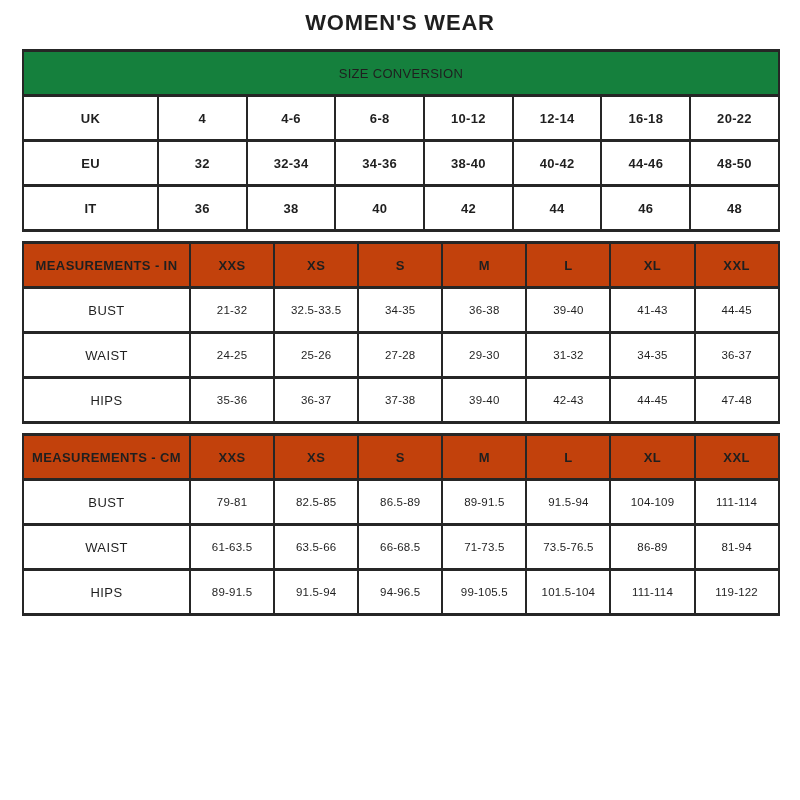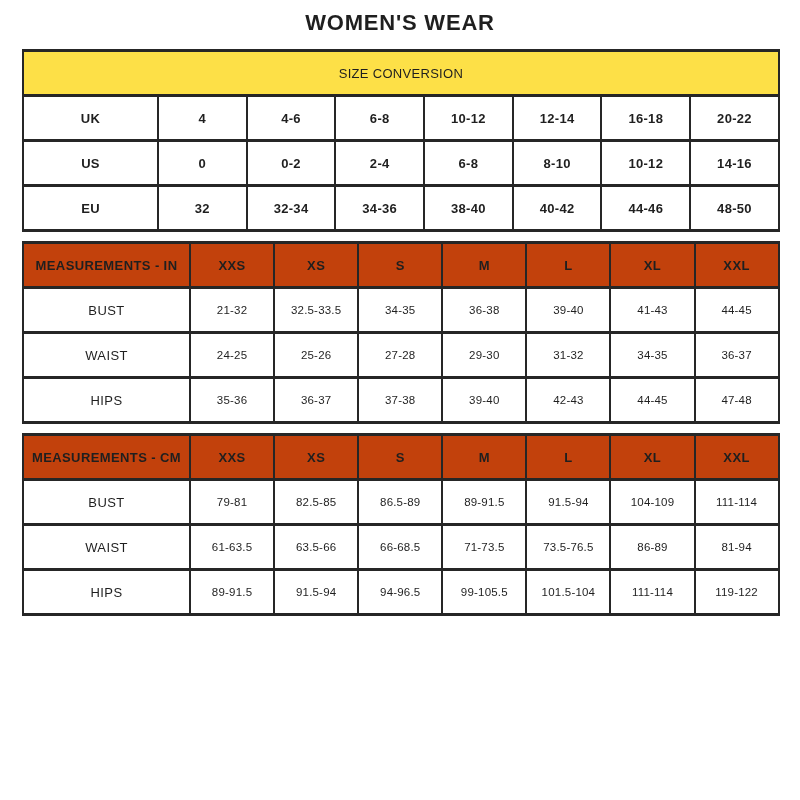--- a/index.html
+++ b/index.html
@@ -29,21 +29,21 @@
   table, th, td {
     border: 2px solid #262626;
   }
   th, td {
     border-top-width: 3px;
     border-bottom-width: 3px;
     text-align: center;
     vertical-align: middle;
   }
   .section-title-cell {
-    background: #fde047;
+    background: #15803d;
     height: 43px;
     font-size: 14px;
     font-weight: 700;
     letter-spacing: 0.6px;
   }
   .t1 td, .t1 th { height: 45px; font-size: 13px; font-weight: 700; letter-spacing: 0.3px; }
   .t1 th { font-weight: 400; }
   .gap { height: 9px; }
   .t2 th {
     background: #c2410c;
@@ -77,38 +77,38 @@
           <td class="row-label">UK</td>
           <td>4</td>
           <td>4-6</td>
           <td>6-8</td>
           <td>10-12</td>
           <td>12-14</td>
           <td>16-18</td>
           <td>20-22</td>
         </tr>
         <tr>
-          <td class="row-label">US</td>
-          <td>0</td>
-          <td>0-2</td>
-          <td>2-4</td>
-          <td>6-8</td>
-          <td>8-10</td>
-          <td>10-12</td>
-          <td>14-16</td>
-        </tr>
-        <tr>
           <td class="row-label">EU</td>
           <td>32</td>
           <td>32-34</td>
           <td>34-36</td>
           <td>38-40</td>
           <td>40-42</td>
           <td>44-46</td>
           <td>48-50</td>
+        </tr>
+        <tr>
+          <td class="row-label">IT</td>
+          <td>36</td>
+          <td>38</td>
+          <td>40</td>
+          <td>42</td>
+          <td>44</td>
+          <td>46</td>
+          <td>48</td>
         </tr>
       </tbody>
   </table>
 
   <div class="gap"></div>
 
   <table class="t2">
     <colgroup>
       <col style="width:167px">
       <col span="7" style="width:84.1px">

